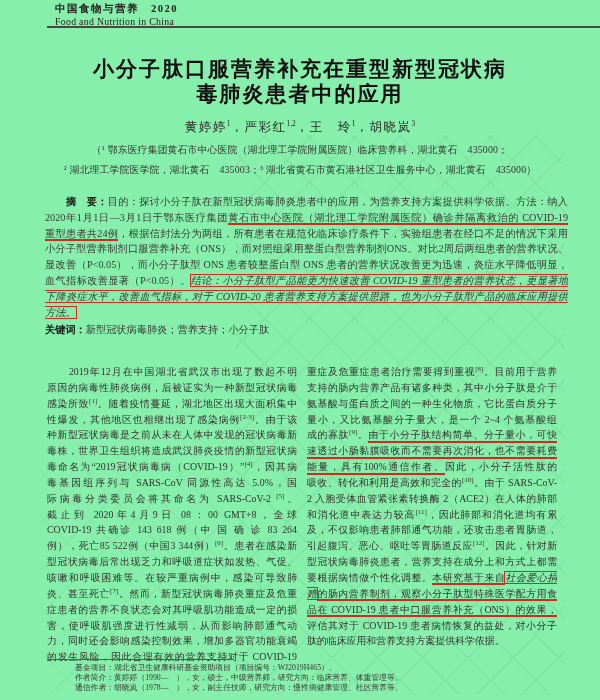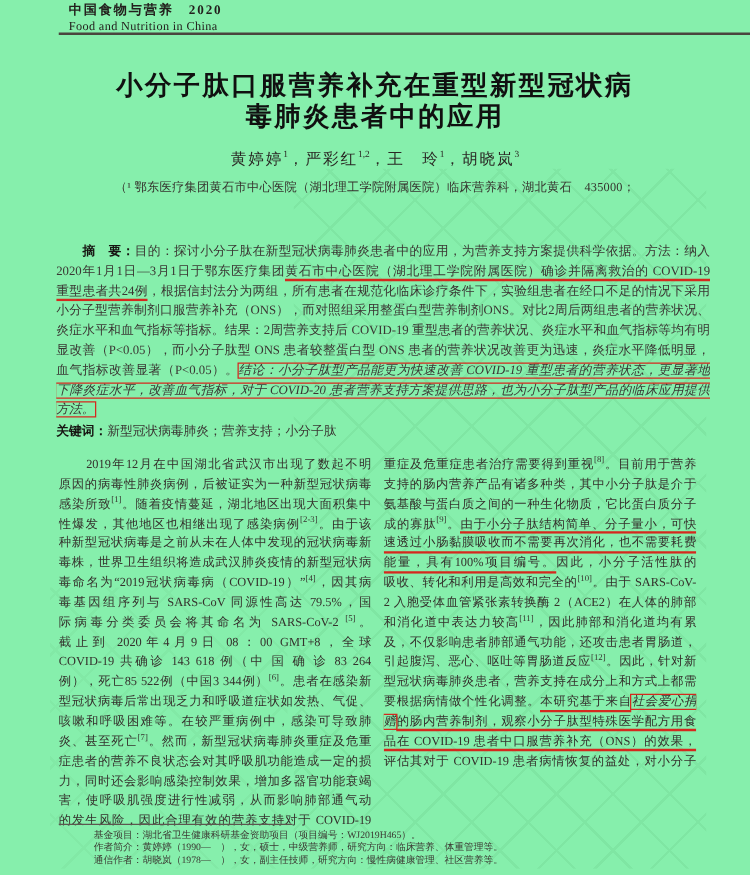--- a/index.html
+++ b/index.html
@@ -74,77 +74,79 @@
   <div class="hrule"></div>
 
   <div class="title">
     <div>小分子肽口服营养补充在重型新型冠状病</div>
     <div>毒肺炎患者中的应用</div>
   </div>
 
   <div class="authors"><span>黄婷婷</span><sup>1</sup>，<span>严彩红</span><sup>1,2</sup>，<span>王　玲</span><sup>1</sup>，<span>胡晓岚</span><sup>3</sup></div>
 
   <div class="affil affil1">（¹ 鄂东医疗集团黄石市中心医院（湖北理工学院附属医院）临床营养科，湖北黄石　435000；</div>
+  <div class="affil affil2">² 湖北理工学院医学院，湖北黄石　435003；³ 湖北省黄石市黄石港社区卫生服务中心，湖北黄石　435000）</div>
 
   <div class="abstract">
     <div>
         <div class="tline"><span class="bold">　　摘　要：</span><span>目的：探讨小分子肽在新型冠状病毒肺炎患者中的应用，为营养支持方案提供科学依据。方法：纳入</span></div>
         <div class="tline"><span>2020年1月1日—3月1日于鄂东医疗集团</span><span class="red-u">黄石市中心医院（湖北理工学院附属医院）确诊并隔离救治的 COVID-19</span></div>
         <div class="tline"><span class="red-u">重型患者共24例</span><span>，根据信封法分为两组，所有患者在规范化临床诊疗条件下，实验组患者在经口不足的情况下采用</span></div>
         <div class="tline"><span>小分子型营养制剂口服营养补充（ONS），而对照组采用整蛋白型营养制剂ONS。对比2周后两组患者的营养状况、</span></div>
-        <div class="tline"><span>炎症水平和血气指标等指标。结果：2周营养支持后 COVID-19 重型患者的营养状况、炎症水平和血气指标等均有明</span></div>
         <div class="tline"><span>显改善（P&lt;0.05），而小分子肽型 ONS 患者较整蛋白型 ONS 患者的营养状况改善更为迅速，炎症水平降低明显，</span></div>
         <div class="tline"><span>血气指标改善显著（P&lt;0.05）。</span><span class="red-box">结论：小分子肽型产品能更为快速改善 COVID-19 重型患者的营养状态，更显著地</span></div>
         <div class="tline"><span class="red-box">下降炎症水平，改善血气指标，对于 COVID-20 患者营养支持方案提供思路，也为小分子肽型产品的临床应用提供</span></div>
         <div class="tline end"><span class="red-box">方法。</span></div>
       </div>
     <div class="tline end kwline">
       <span class="bold">关键词：</span><span>新型冠状病毒肺炎；营养支持；小分子肽</span>
     </div>
   </div>
 
   <div class="cols">
     <div class="col">
         <div class="tline"><span>　　2019年12月在中国湖北省武汉市出现了数起不明</span></div>
         <div class="tline"><span>原因的病毒性肺炎病例，后被证实为一种新型冠状病毒</span></div>
         <div class="tline"><span>感染所致<sup>[1]</sup>。随着疫情蔓延，湖北地区出现大面积集中</span></div>
         <div class="tline"><span>性爆发，其他地区也相继出现了感染病例<sup>[2-3]</sup>。由于该</span></div>
         <div class="tline"><span>种新型冠状病毒是之前从未在人体中发现的冠状病毒新</span></div>
         <div class="tline"><span>毒株，世界卫生组织将造成武汉肺炎疫情的新型冠状病</span></div>
         <div class="tline"><span>毒命名为“2019冠状病毒病（COVID-19）”<sup>[4]</sup>，因其病</span></div>
-        <div class="tline"><span>毒基因组序列与 SARS-CoV 同源性高达 79.5%，国</span></div>
+        <div class="tline"><span>毒基因组序列与 SARS-CoV 同源性高达 5.0%，国</span></div>
         <div class="tline"><span>际病毒分类委员会将其命名为 SARS-CoV-2 <sup>[5]</sup>。</span></div>
         <div class="tline"><span>截止到 2020年4月9日 08：00 GMT+8，全球</span></div>
         <div class="tline"><span>COVID-19 共确诊 143 618 例（中 国 确 诊 83 264</span></div>
         <div class="tline"><span>例），死亡85 522例（中国3 344例）<sup>[6]</sup>。患者在感染新</span></div>
         <div class="tline"><span>型冠状病毒后常出现乏力和呼吸道症状如发热、气促、</span></div>
         <div class="tline"><span>咳嗽和呼吸困难等。在较严重病例中，感染可导致肺</span></div>
         <div class="tline"><span>炎、甚至死亡<sup>[7]</sup>。然而，新型冠状病毒肺炎重症及危重</span></div>
         <div class="tline"><span>症患者的营养不良状态会对其呼吸肌功能造成一定的损</span></div>
+        <div class="tline"><span>害，使呼吸肌强度进行性减弱，从而影响肺部通气动</span></div>
         <div class="tline"><span>力，同时还会影响感染控制效果，增加多器官功能衰竭</span></div>
-        <div class="tline"><span>害，使呼吸肌强度进行性减弱，从而影响肺部通气动</span></div>
         <div class="tline"><span>的发生风险，因此合理有效的营养支持对于 COVID-19</span></div>
       </div>
     <div class="col">
         <div class="tline"><span>重症及危重症患者治疗需要得到重视<sup>[8]</sup>。目前用于营养</span></div>
         <div class="tline"><span>支持的肠内营养产品有诸多种类，其中小分子肽是介于</span></div>
         <div class="tline"><span>氨基酸与蛋白质之间的一种生化物质，它比蛋白质分子</span></div>
+        <div class="tline"><span>量小，又比氨基酸分子量大，是一个 2~4 个氨基酸组</span></div>
         <div class="tline"><span>成的寡肽<sup>[9]</sup>。</span><span class="red-u">由于小分子肽结构简单、分子量小，可快</span></div>
         <div class="tline"><span class="red-u">速透过小肠黏膜吸收而不需要再次消化，也不需要耗费</span></div>
-        <div class="tline"><span class="red-u">能量，具有100%项目编号。</span><span>因此，小分子活性肽的</span></div>
+        <div class="tline"><span class="red-u">能量，具有100%通信作者。</span><span>因此，小分子活性肽的</span></div>
         <div class="tline"><span>吸收、转化和利用是高效和完全的<sup>[10]</sup>。由于 SARS-CoV-</span></div>
         <div class="tline"><span>2 入胞受体血管紧张素转换酶 2（ACE2）在人体的肺部</span></div>
         <div class="tline"><span>和消化道中表达力较高<sup>[11]</sup>，因此肺部和消化道均有累</span></div>
         <div class="tline"><span>及，不仅影响患者肺部通气功能，还攻击患者胃肠道，</span></div>
         <div class="tline"><span>引起腹泻、恶心、呕吐等胃肠道反应<sup>[12]</sup>。因此，针对新</span></div>
         <div class="tline"><span>型冠状病毒肺炎患者，营养支持在成分上和方式上都需</span></div>
         <div class="tline"><span>要根据病情做个性化调整。</span><span class="red-u">本研究基于来自</span><span class="red-box">社会爱心捐</span></div>
         <div class="tline"><span class="red-box">赠</span><span class="red-u">的肠内营养制剂，观察小分子肽型特殊医学配方用食</span></div>
         <div class="tline"><span class="red-u">品在 COVID-19 患者中口服营养补充（ONS）的效果，</span></div>
         <div class="tline"><span>评估其对于 COVID-19 患者病情恢复的益处，对小分子</span></div>
+        <div class="tline end"><span>肽的临床应用和营养支持方案提供科学依据。</span></div>
       </div>
   </div>
 
   <div class="fnrule"></div>
   <div class="footnotes">
       <div class="tline"><span>基金项目：湖北省卫生健康科研基金资助项目（项目编号：WJ2019H465）。</span></div>
       <div class="tline"><span>作者简介：黄婷婷（1990—　），女，硕士，中级营养师，研究方向：临床营养、体重管理等。</span></div>
       <div class="tline"><span>通信作者：胡晓岚（1978—　），女，副主任技师，研究方向：慢性病健康管理、社区营养等。</span></div>
     </div>
 

